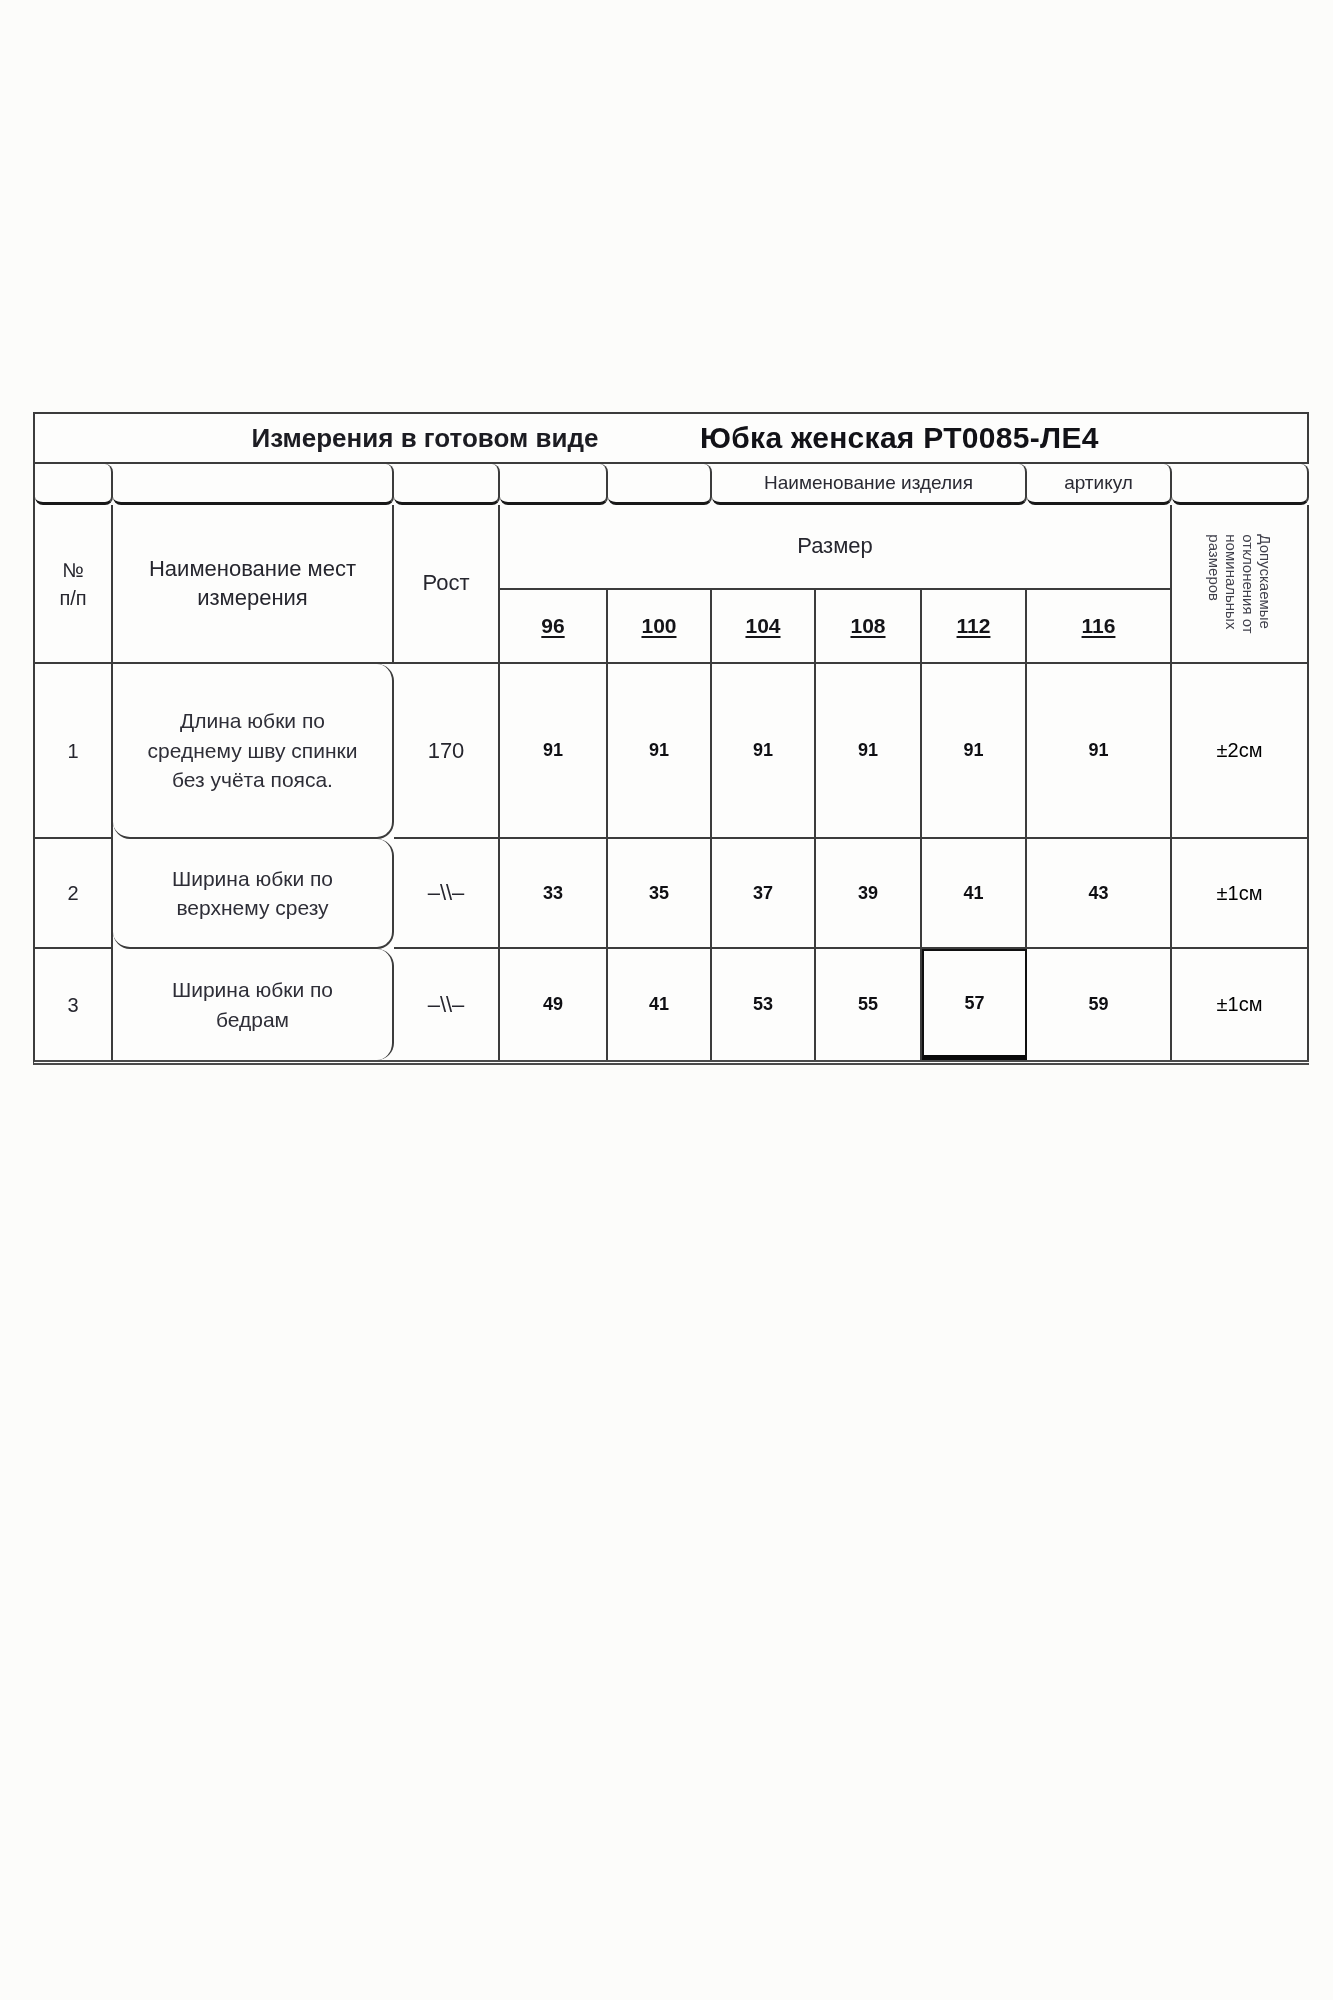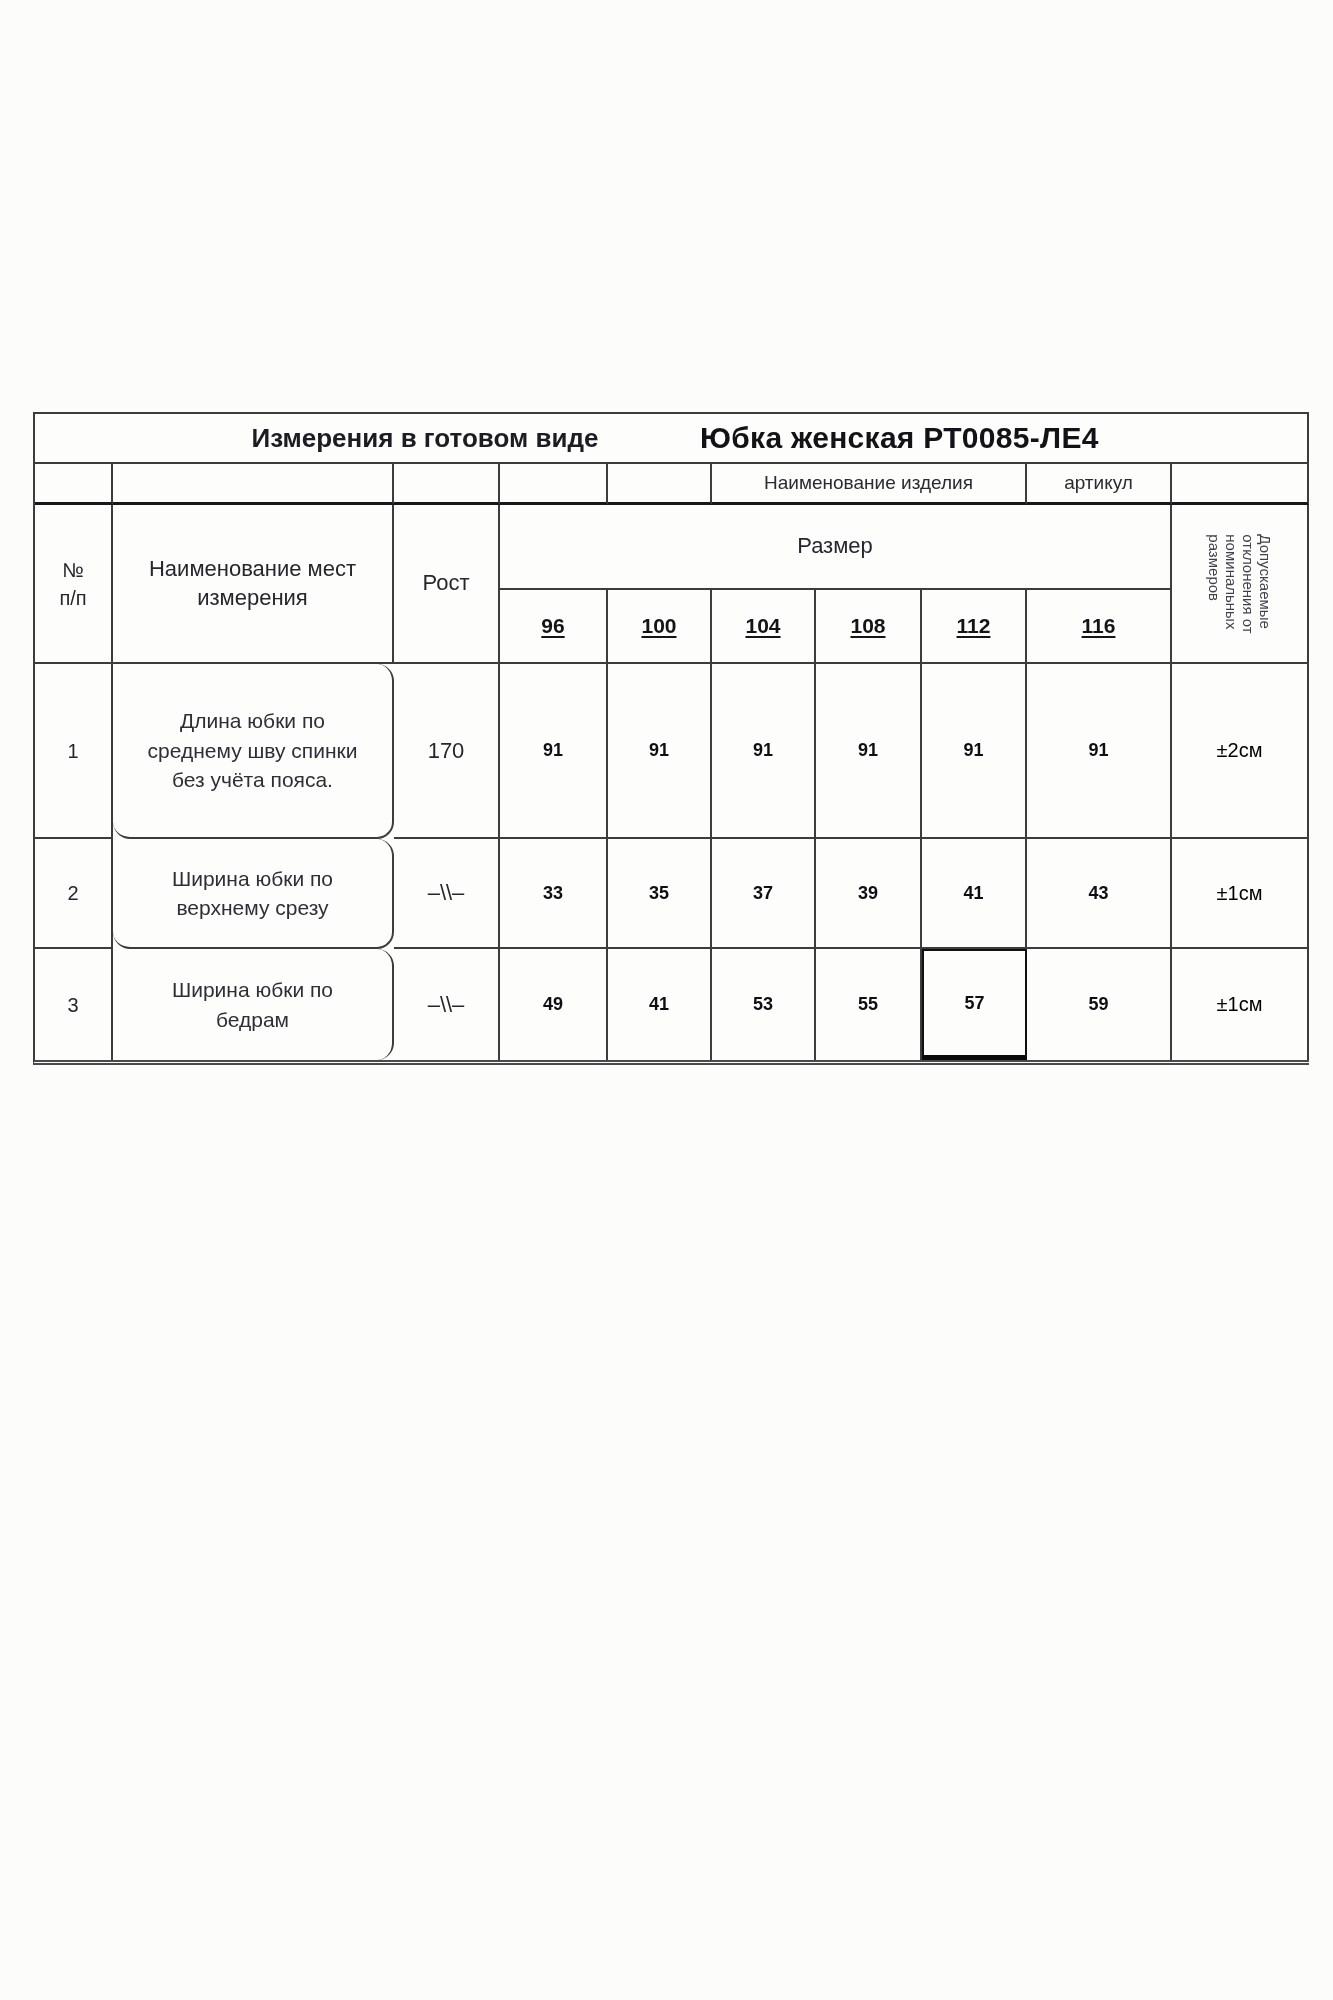--- a/index.html
+++ b/index.html
@@ -26,21 +26,21 @@
     background:#fdfdfc;
   }
   .c{
     box-sizing:border-box;
     border-right:2px solid var(--ln);
     border-bottom:2px solid var(--ln);
     display:flex;align-items:center;justify-content:center;
     text-align:center;
     overflow:visible;
   }
-  .thickb{border-bottom:3px solid #181818;}
+  .thickb{border-bottom:3px solid #181818;border-radius:8px;}
   .nb{border-bottom:none;}
 
   .titlecell{position:relative;}
   .t1{
     position:absolute;left:150px;top:0;width:480px;height:100%;
     display:flex;align-items:center;justify-content:center;
     font-weight:700;font-size:26px;color:#1c1c22;white-space:nowrap;
   }
   .t2{
     position:absolute;left:665px;top:0;height:100%;

